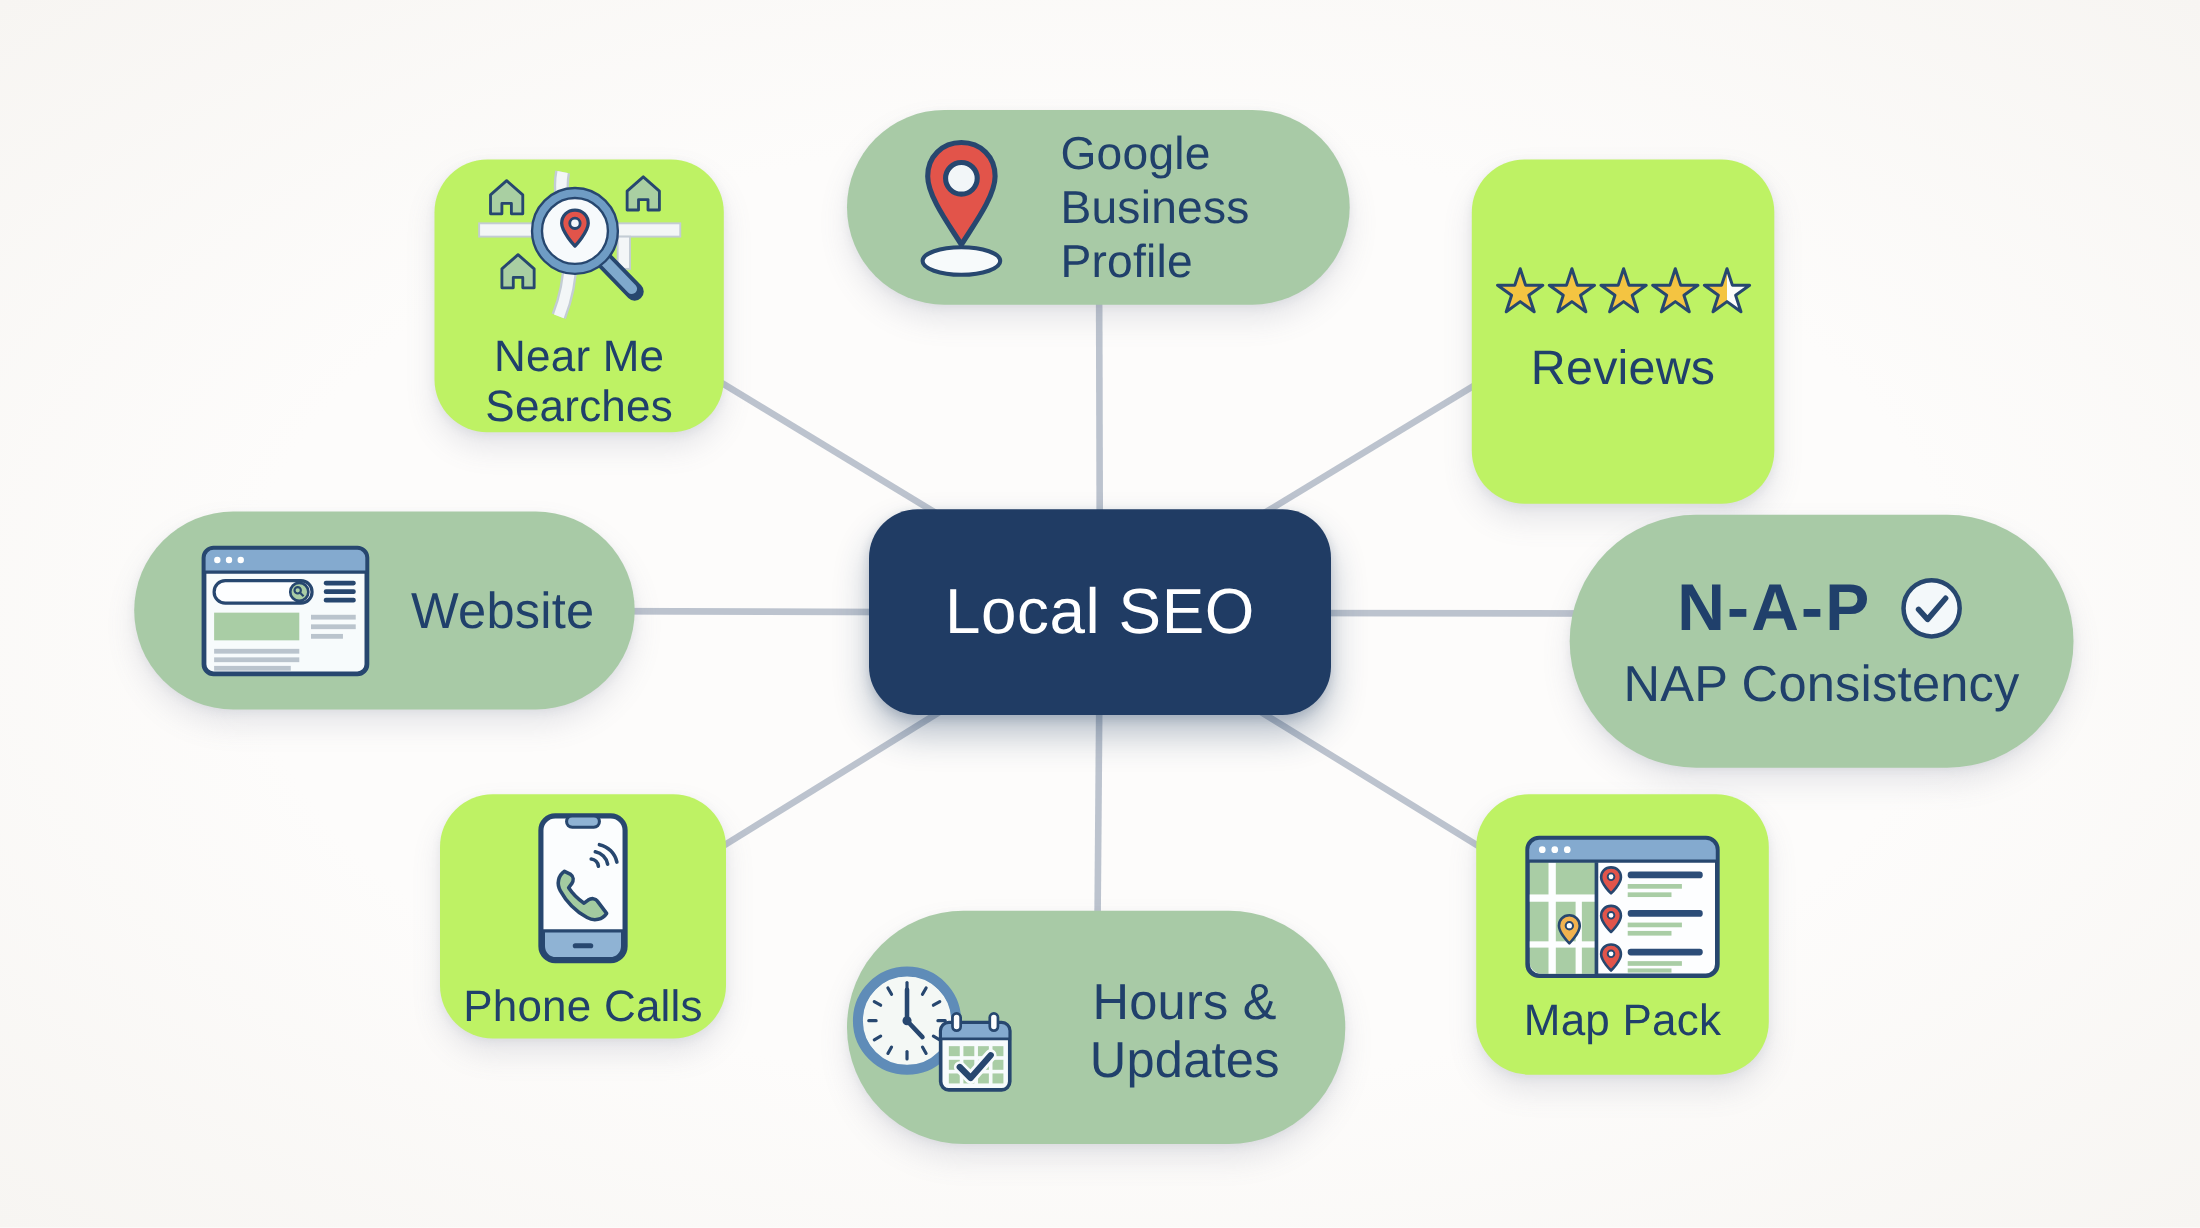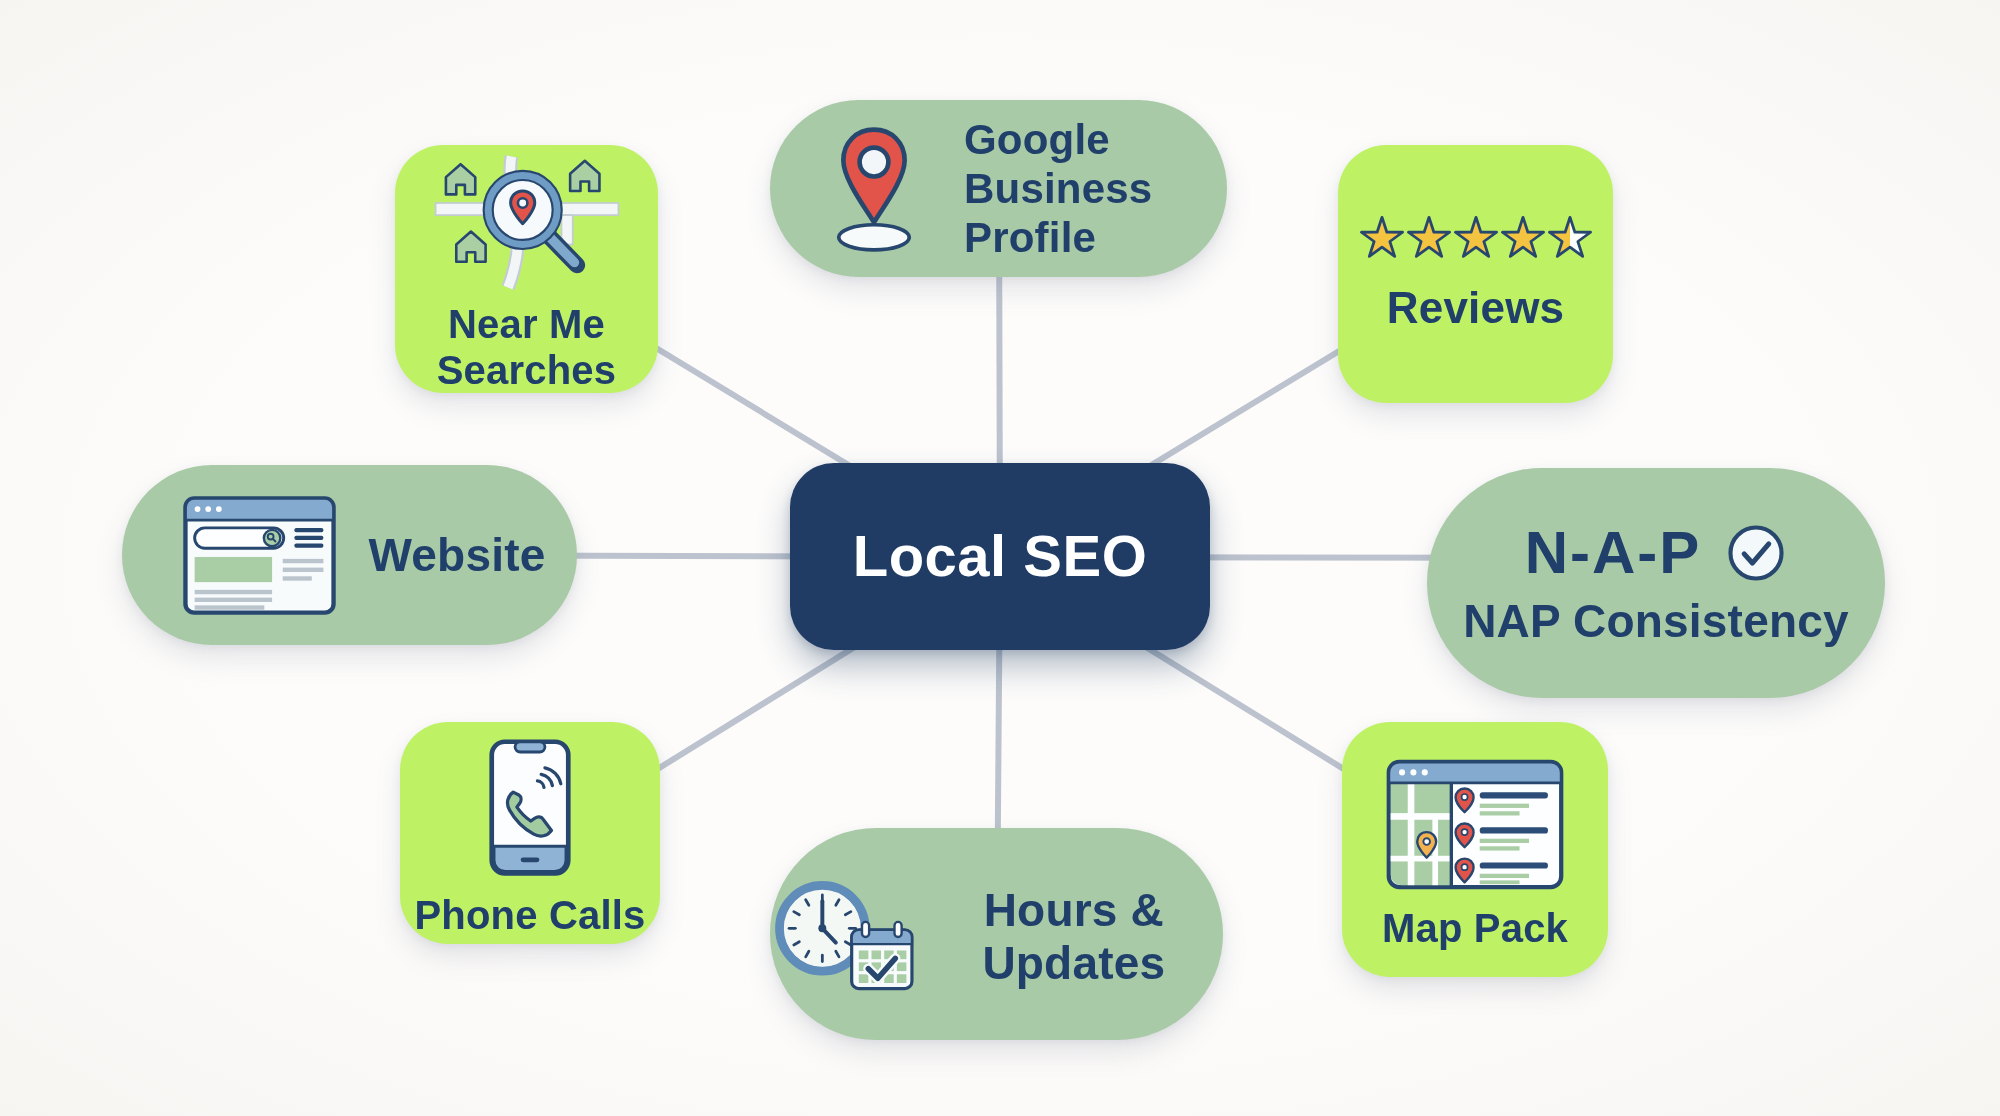--- a/index.html
+++ b/index.html
@@ -16,21 +16,21 @@
     position: absolute; display: flex; align-items: center; justify-content: center;
     box-shadow: 0 14px 26px rgba(110,120,140,0.16), 0 3px 8px rgba(110,120,140,0.10);
     box-sizing: border-box;
   }
   .green { background: #a8caa6; }
   .blue  { background: #bef264; }
   .pill  { border-radius: 999px; }
   .sq    { border-radius: 48px; flex-direction: column; }
 
   .lbl {
-    color: #20406b; font-weight: 700; text-align: center;
+    color: #20406b; font-weight: 400; text-align: center;
     letter-spacing: 0.2px; line-height: 1.15;
   }
 
   
   #n-center {
     left: 790px; top: 463px; width: 420px; height: 187px;
     background: #203c64; border-radius: 44px;
     box-shadow: 0 18px 32px rgba(30,58,95,0.30), 0 4px 10px rgba(30,58,95,0.18);
   }
   #n-center .lbl { color: #ffffff; font-size: 58px; letter-spacing: 0.5px; }
@@ -38,21 +38,21 @@
   
   #n-gbp { left: 770px; top: 100px; width: 457px; height: 177px;
            justify-content: flex-start; padding-left: 52px; gap: 38px; }
   #n-gbp .lbl { font-size: 42px; text-align: left; width: 210px; line-height: 1.17; }
 
   
   #n-nearme { left: 395px; top: 145px; width: 263px; height: 248px; gap: 10px; padding-top: 8px; }
   #n-nearme .lbl { font-size: 40px; width: 220px; }
 
   
-  #n-reviews { left: 1338px; top: 145px; width: 275px; height: 258px; gap: 22px; }
+  #n-reviews { left: 1338px; top: 145px; width: 275px; height: 313px; gap: 22px; }
   #n-reviews .lbl { font-size: 44px; }
   .stars { display: flex; gap: 1px; }
 
   
   #n-website { left: 122px; top: 465px; width: 455px; height: 180px;
                justify-content: flex-start; padding-left: 60px; gap: 0; }
   #n-website .lbl { font-size: 46px; flex: 1; }
 
   
   #n-nap { left: 1427px; top: 468px; width: 458px; height: 230px; flex-direction: column; gap: 8px; }

